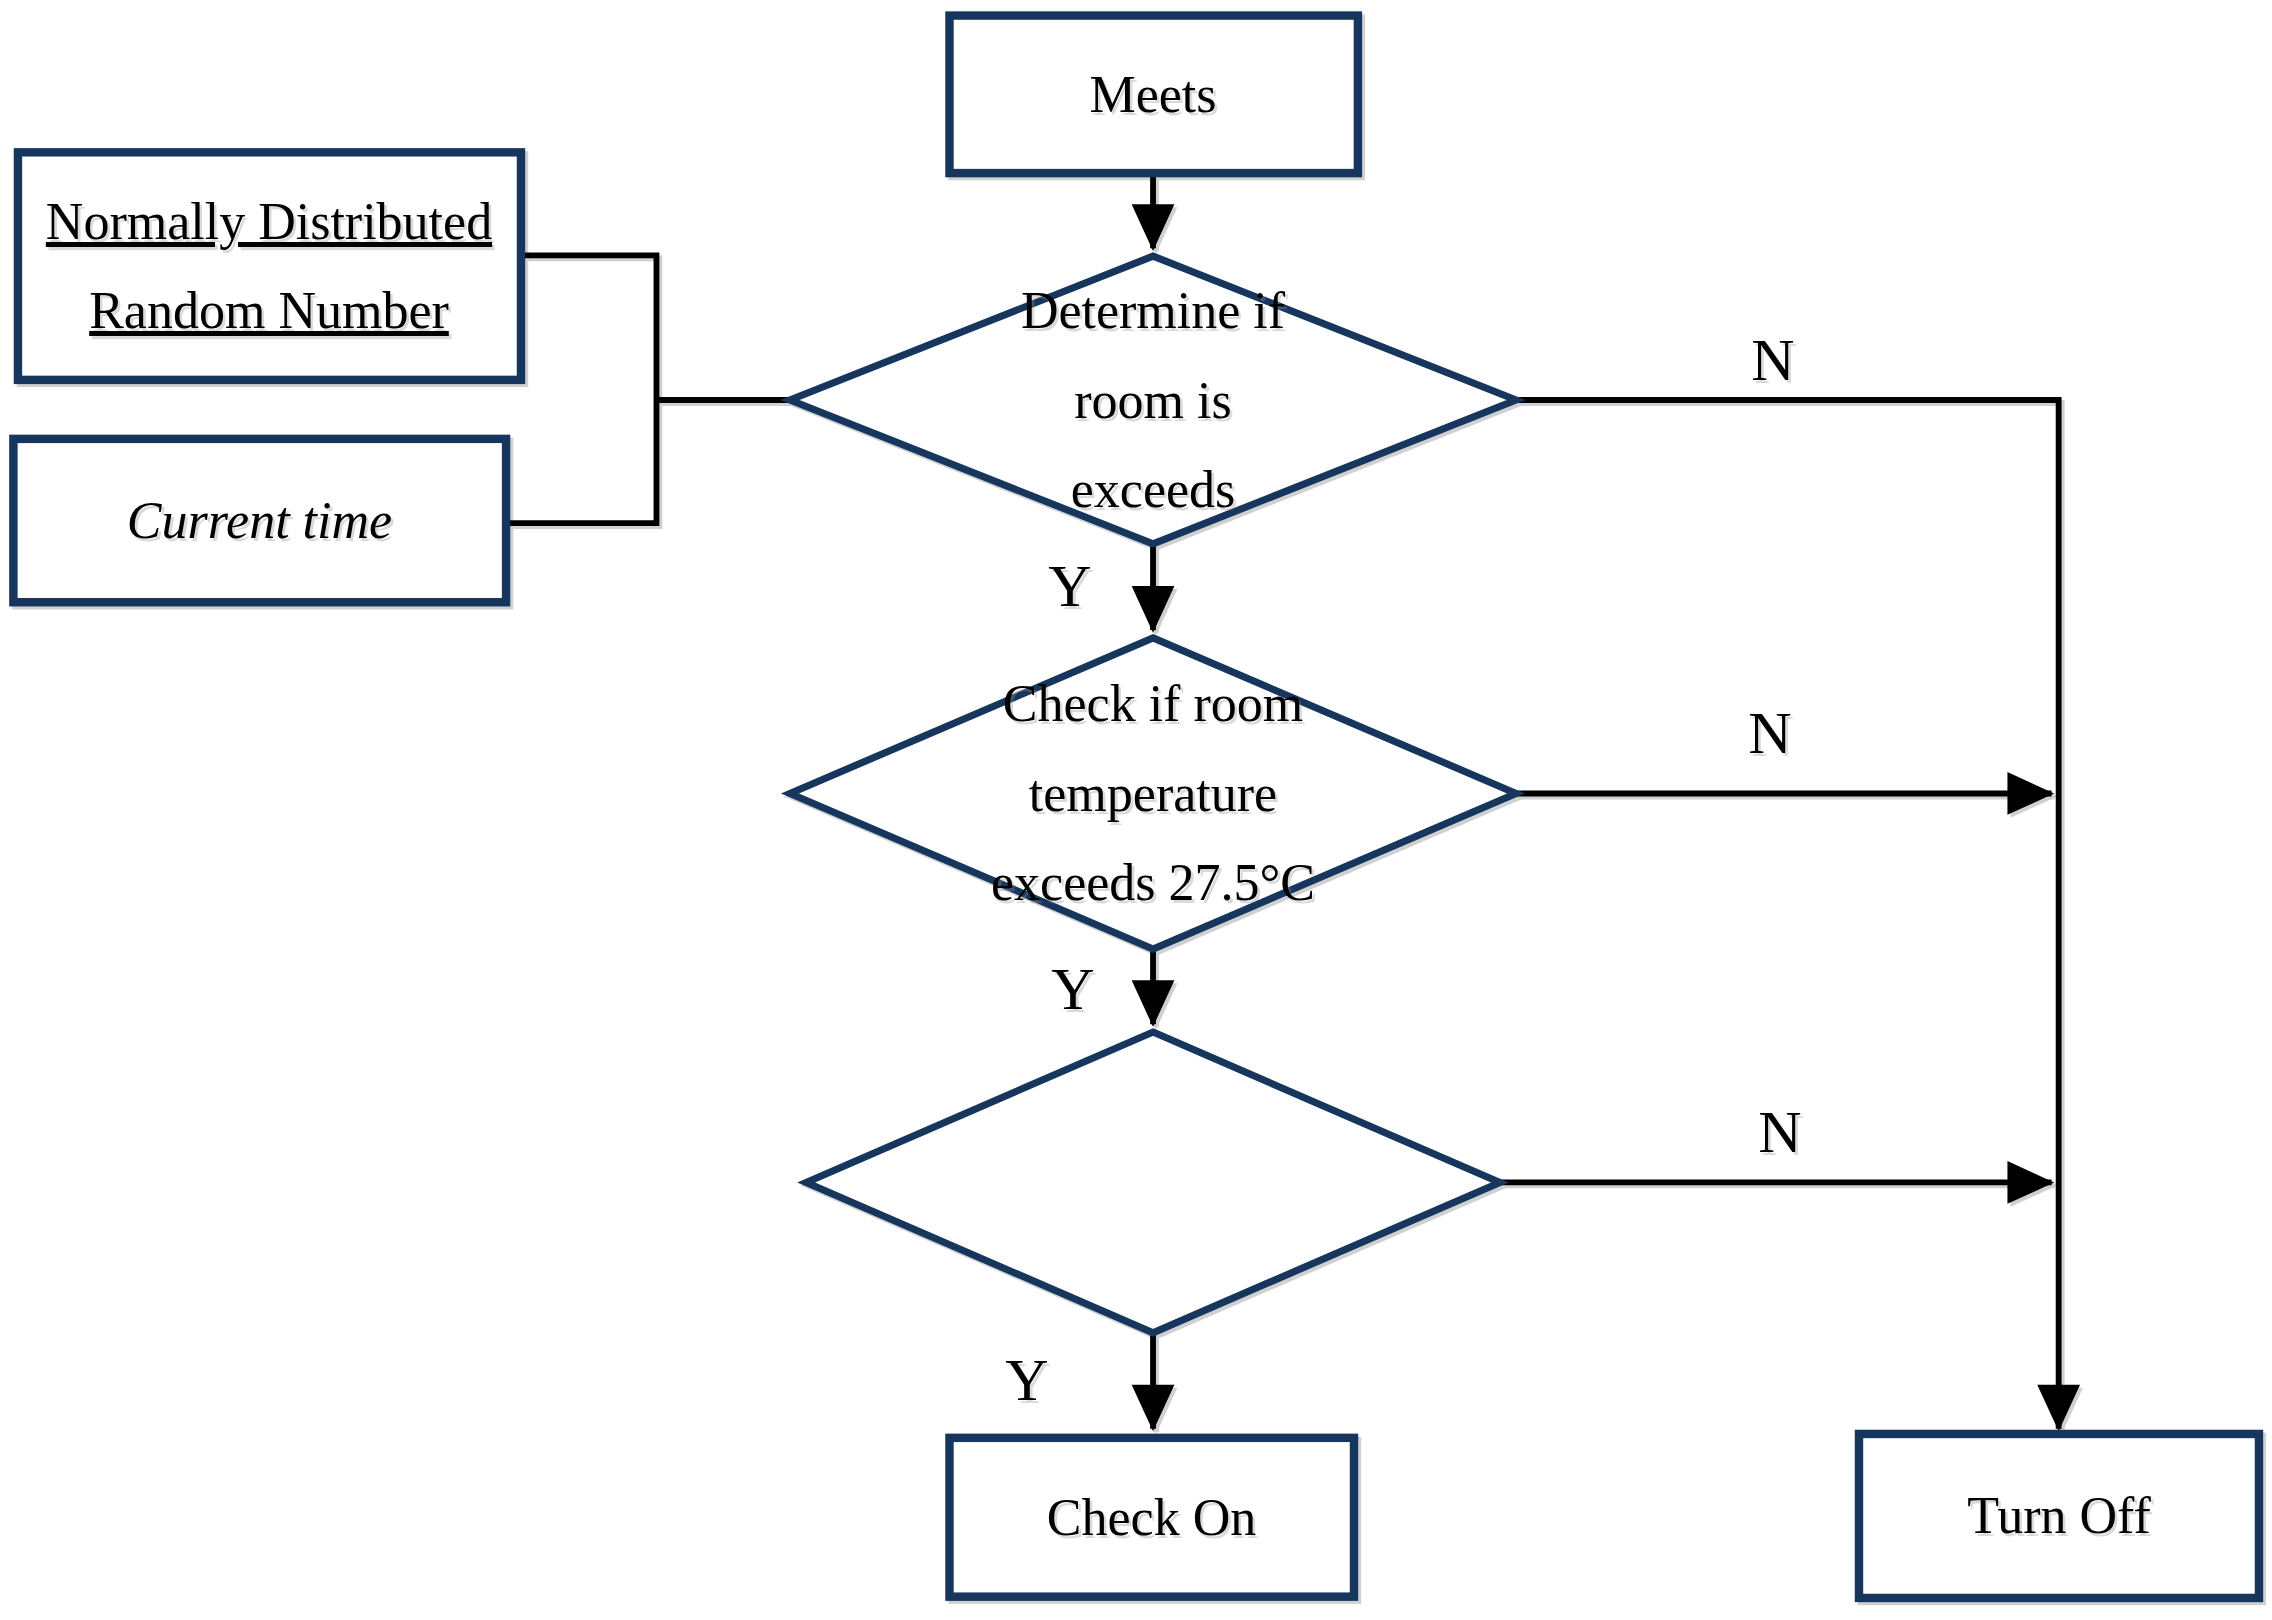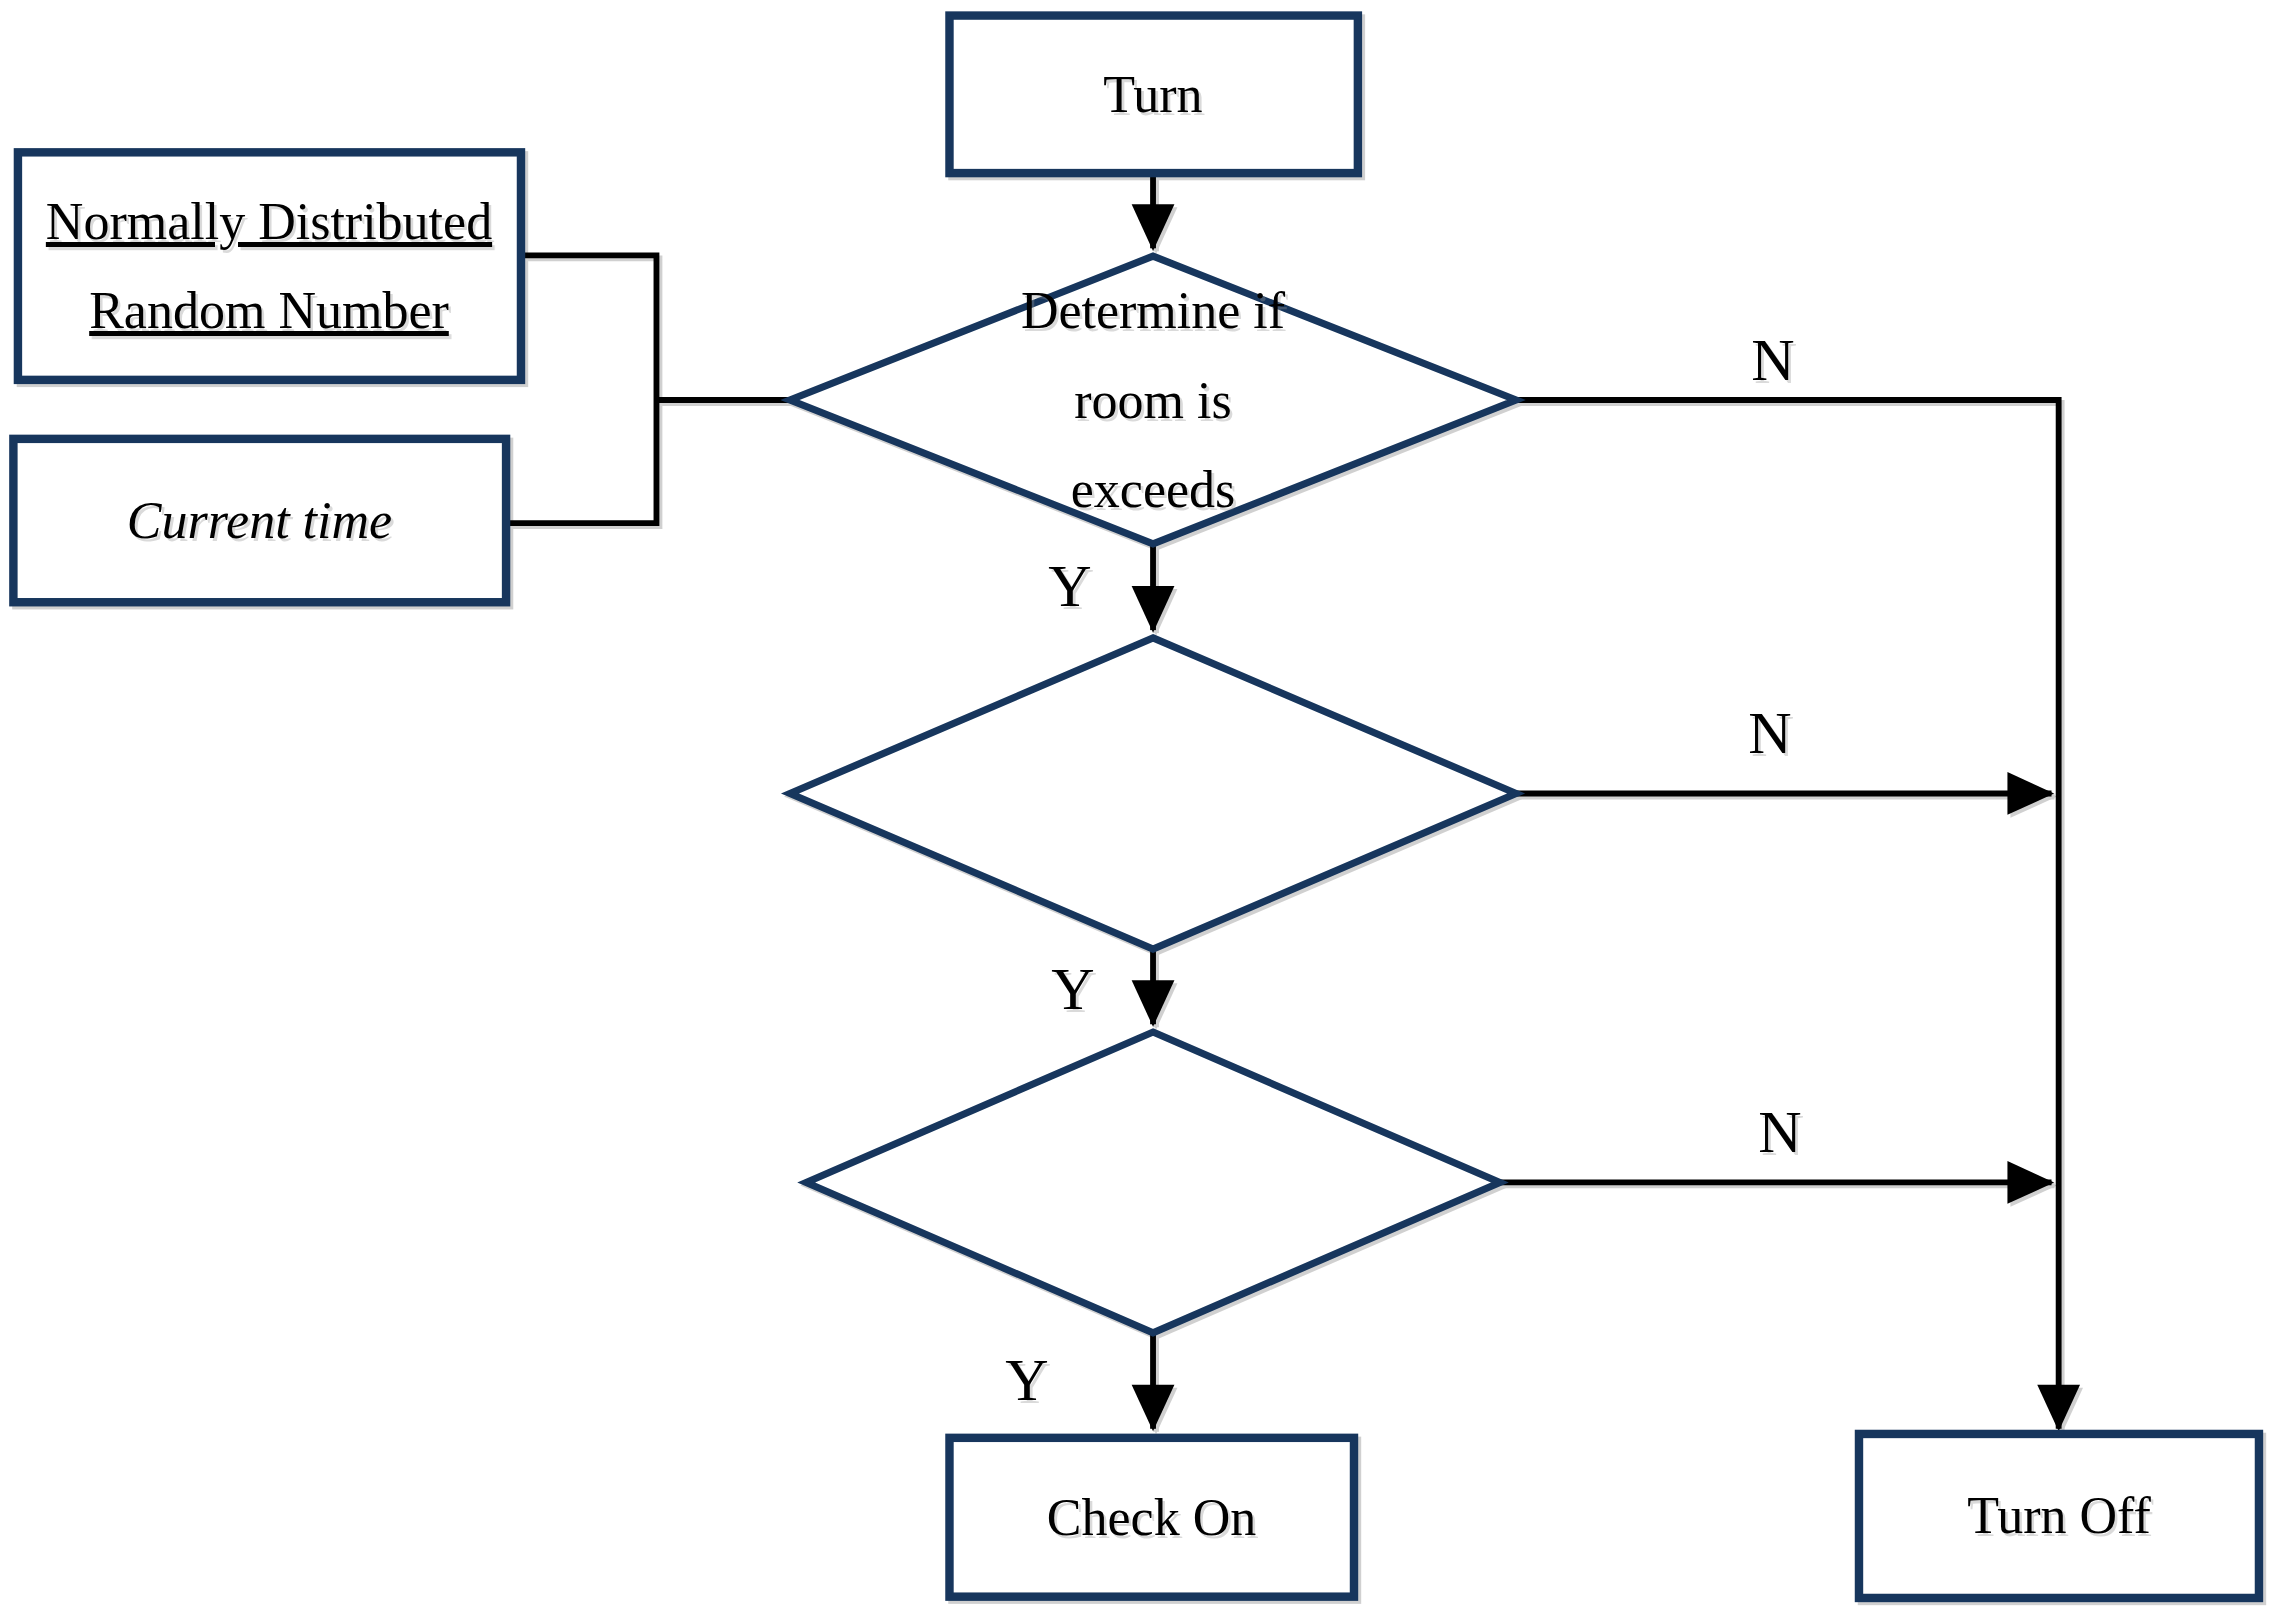--- a/index.html
+++ b/index.html
@@ -70,31 +70,34 @@
       <rect x="27" y="235" width="776" height="351" stroke-width="13"></rect>
       <rect x="20" y="677" width="760" height="252" stroke-width="13"></rect>
       <polygon points="1778,395 2338,617 1778,839 1218,617" stroke-width="11"></polygon>
       <polygon points="1778,984 2338,1224 1778,1464 1218,1224" stroke-width="11"></polygon>
       <polygon points="1778,1592 2313,1824 1778,2056 1243,1824" stroke-width="11"></polygon>
       <rect x="1464" y="2218" width="624" height="245" stroke-width="13"></rect>
       <rect x="2867" y="2212" width="617" height="253" stroke-width="13"></rect>
     </g>
   </svg>
 
-  <div class="lbl" style="left:949px; top:15.6px; width:408px; height:158px;">Turn</div>
+  <div class="lbl" style="left:949px; top:15.6px; width:408px; height:158px;">Meets</div>
 
   <div class="lbl" style="left:17.5px; top:152px; width:503px; height:228px;text-decoration:underline;">Normally Distributed
 Random Number</div>
 
   <div class="lbl" style="left:13px; top:439px; width:493px; height:163px;font-style:italic;">Current time</div>
 
   <div class="lbl" style="left:926px; top:268px; width:454px; height:265px;">Determine if
 room is
 exceeds</div>
 
+  <div class="lbl" style="left:926px; top:661px; width:454px; height:265px;">Check if room
+temperature
+exceeds 27.5°C</div>
 
 
   <div class="lbl" style="left:949px; top:1438px; width:405px; height:159px;">Check On</div>
 
   <div class="lbl" style="left:1859px; top:1434px; width:400px; height:164px;">Turn Off</div>
 
   <div class="lbl yn" style="left:1721px; top:324px; width:104px; height:71px;">N</div>
 
   <div class="lbl yn" style="left:1018px; top:550px; width:104px; height:71px;">Y</div>
 

